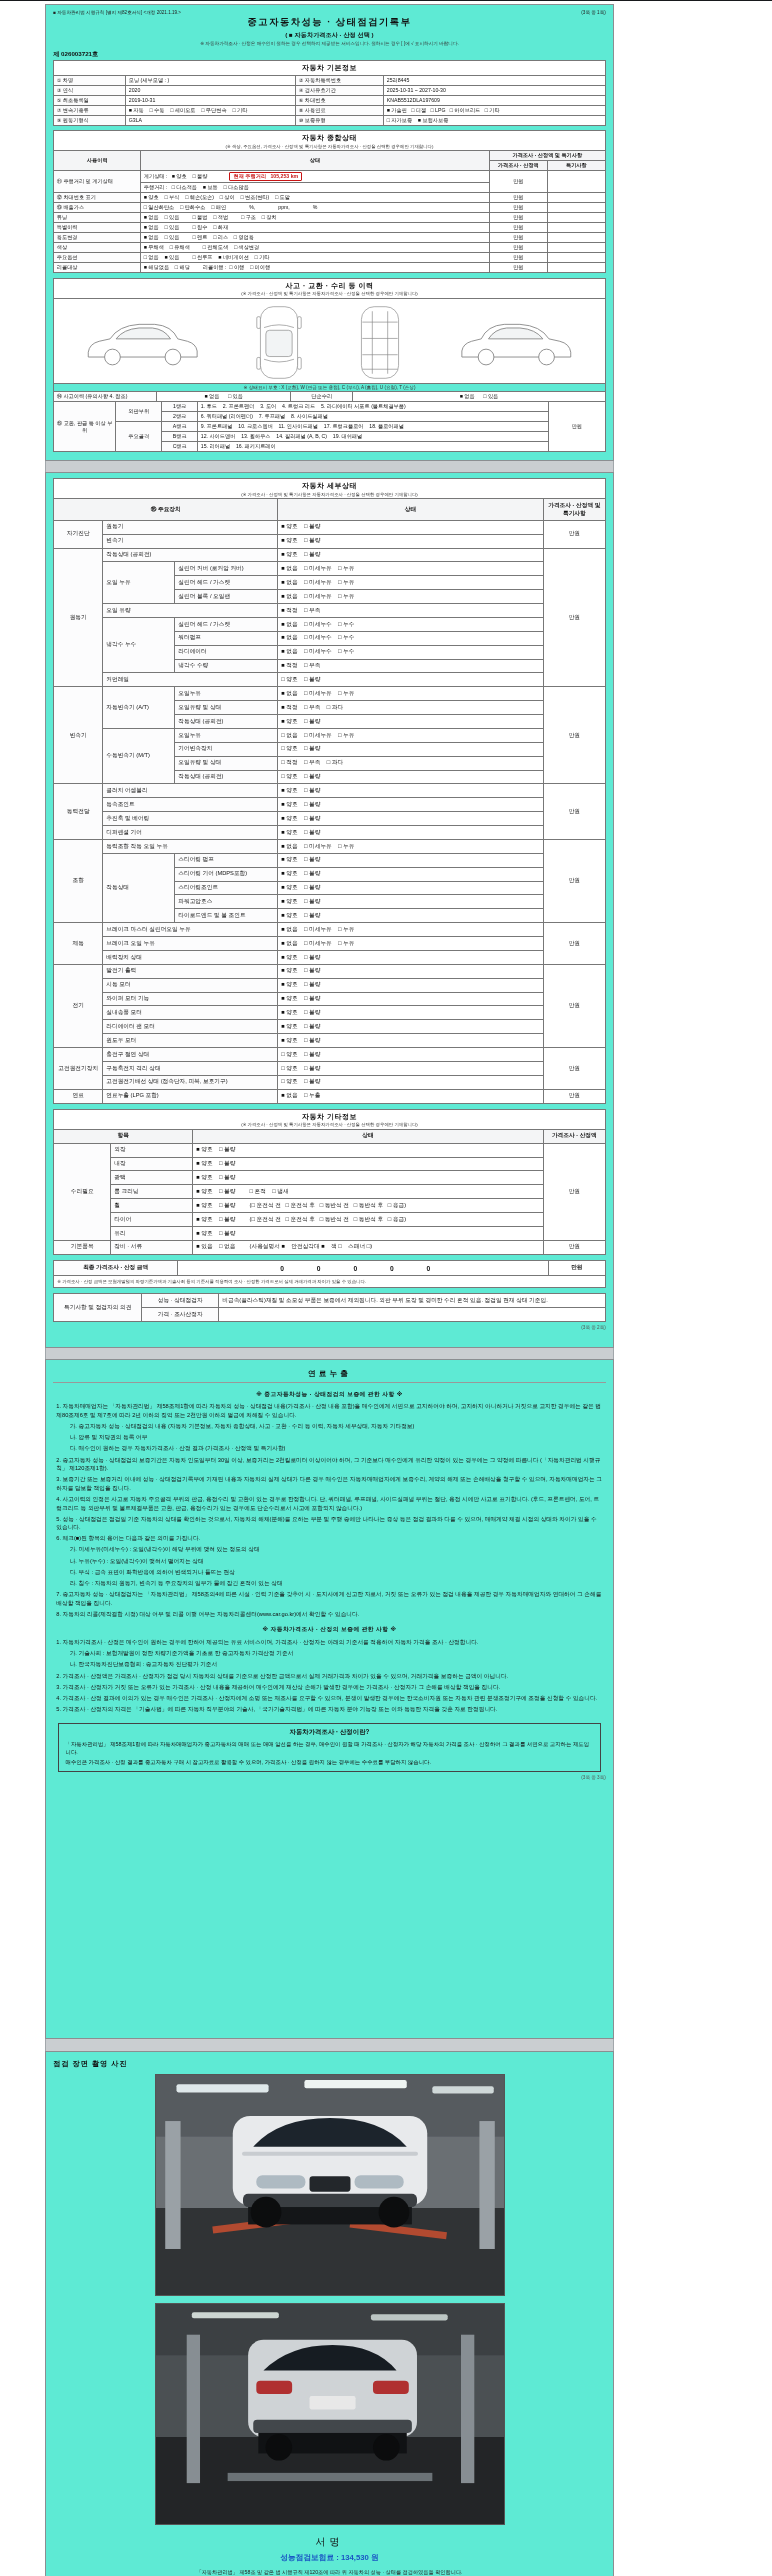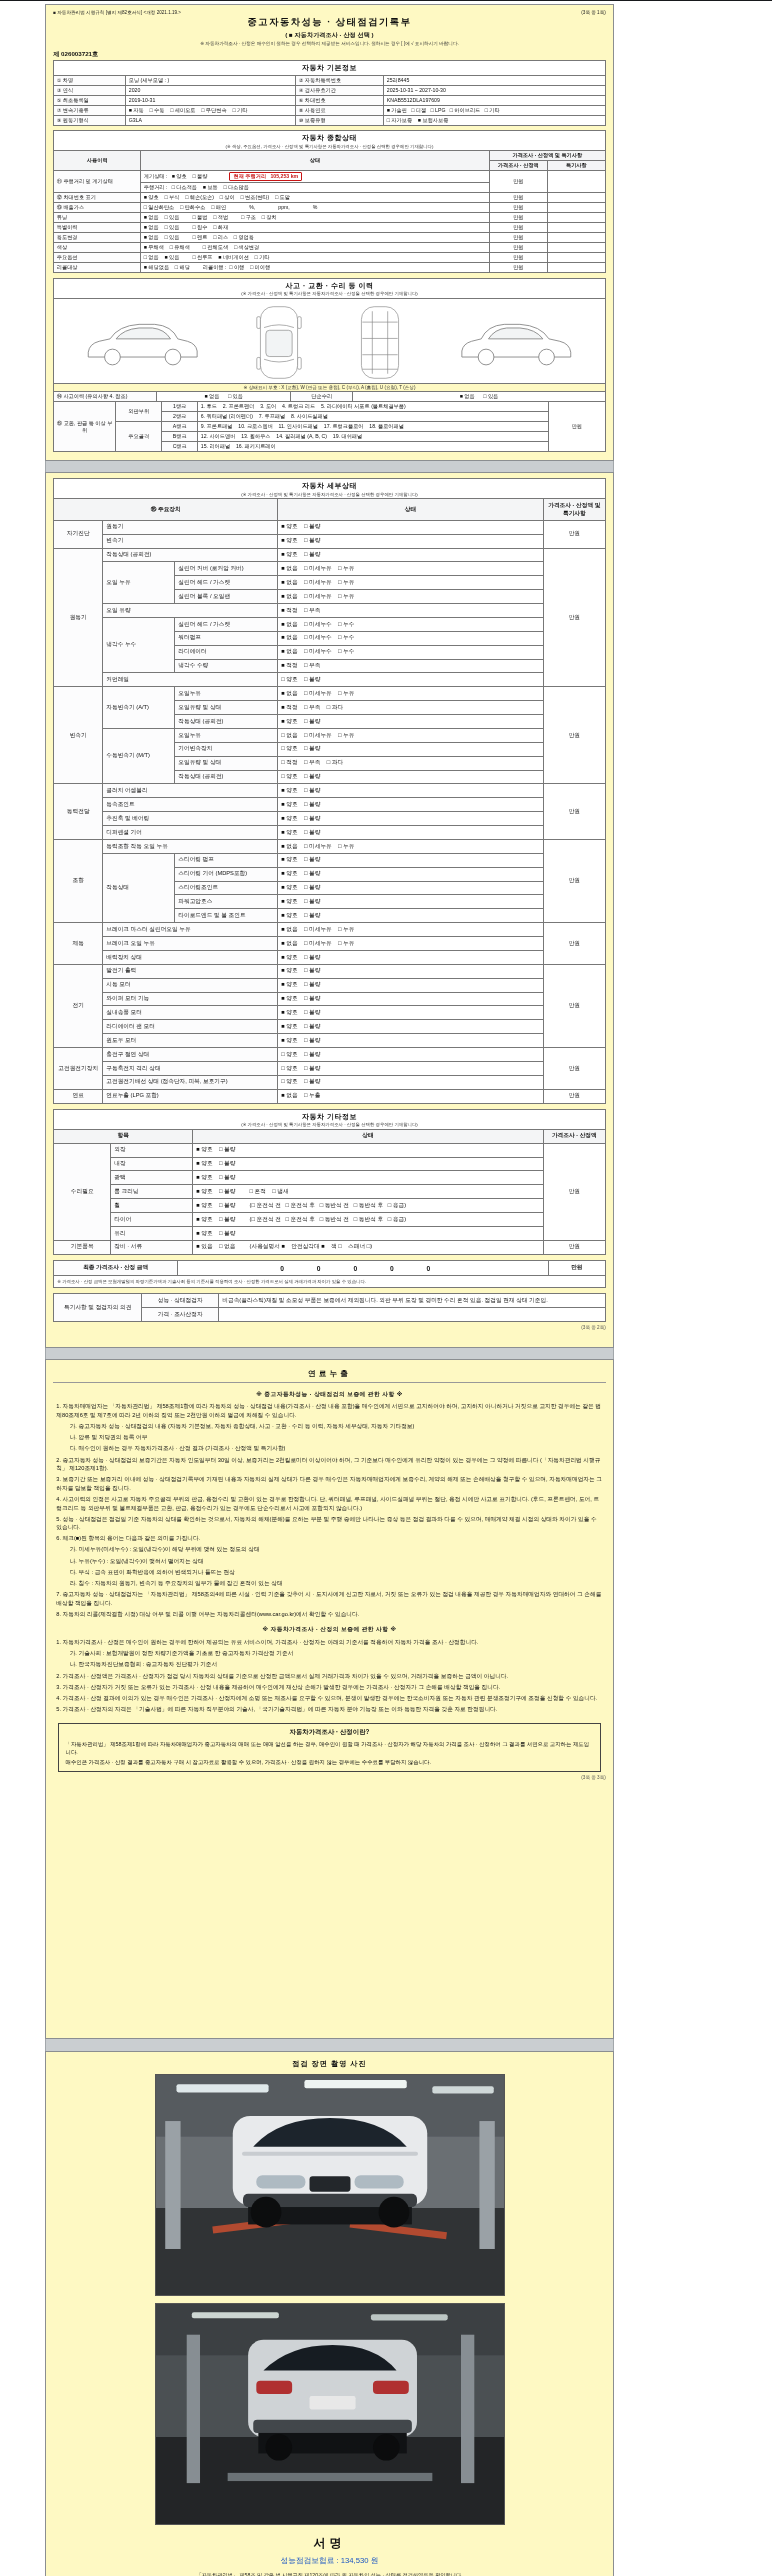--- a/index.html
+++ b/index.html
@@ -3,21 +3,21 @@
 <meta charset="utf-8">
 <style>
   *{box-sizing:border-box;margin:0;padding:0}
   html,body{background:#ffffff}
   body{
     width:773px;height:2576px;overflow:hidden;position:relative;
     font-family:"Liberation Sans","DejaVu Sans",sans-serif;color:#111;
     border-top:1.5px solid #17191c;
   }
   .wrap{width:569px;margin-left:45px;padding-top:3.1px}
-  .card{background:#fef9c3;border:0.5px solid #8b8e91;padding:5.2px 7.2px 7.2px;position:relative}
+  .card{background:#5eead4;border:0.5px solid #8b8e91;padding:5.2px 7.2px 7.2px;position:relative}
   .gap{height:11.3px;background:#caced1;border-left:0.5px solid #a2a7ab;border-right:0.5px solid #a2a7ab}
 
   .form-ref-row{display:flex;justify-content:space-between;font-size:4.6px;color:#222;margin-bottom:1px}
   .page-title{text-align:center;font-size:9.3px;font-weight:bold;letter-spacing:1.5px;margin-top:1px}
   .page-subtitle{text-align:center;font-size:6.2px;font-weight:bold;margin-top:1.5px}
   .select-note{text-align:center;font-size:4.6px;color:#333;margin-top:1.5px}
   .doc-no{font-size:6.2px;font-weight:bold;margin:3.6px 0 1.5px}
 
   .sec-head{border:0.5px solid #777;border-bottom:none;text-align:center;padding:2.1px 2.1px 1.5px;background:#fff}
   .sec-title{font-size:7px;font-weight:bold;letter-spacing:0.5px}
@@ -50,27 +50,27 @@
     border-bottom:0.5px solid #999;padding:3.1px 0;margin-bottom:5.2px}
   .notice-list{font-size:5.7px;line-height:1.5;color:#111;padding:0 3.1px}
   .nline{margin:2.6px 0}
   .nline.h{font-weight:bold;text-align:center;margin:7.2px 0 4.1px;letter-spacing:0.5px}
   .nline.sub{padding-left:13.4px}
   .info-box{border:0.8px solid #444;margin:9.3px 5.2px 3.1px;padding:4.1px 6.2px}
   .info-box-title{text-align:center;font-weight:bold;font-size:6.4px;margin-bottom:3.1px}
   .info-box-line{font-size:5.4px;line-height:1.5;margin:1.5px 0}
 
   
-  .photos-title{text-align:center;font-size:7.2px;font-weight:bold;letter-spacing:1px;margin:2.1px 0 5.2px}
+  .photos-title{text-align:left;font-size:7.2px;font-weight:bold;letter-spacing:1px;margin:2.1px 0 5.2px}
   .photo-frame{width:350px;margin:0 auto 7.2px;border:0.5px solid #555;line-height:0}
   .photo-frame svg{width:100%;height:auto}
 
   .sign-block{margin-top:9.3px;text-align:center}
-  .sign-title{font-size:12px;font-weight:bold;letter-spacing:4.1px;margin-bottom:3px}
-  .fee{color:#1a56c4;font-weight:normal;font-size:7.7px;margin:4.1px 0 6.2px}
+  .sign-title{font-size:10px;font-weight:normal;letter-spacing:4.1px;margin-bottom:3px}
+  .fee{color:#1a56c4;font-weight:bold;font-size:7.7px;margin:4.1px 0 6.2px}
   .sign-line{font-size:5.2px;color:#222;margin:2.1px 0}
 </style>
 </head>
 <body>
 
 <div class="wrap">
 
   <div class="card" style="min-height:361px">
     <div class="form-ref-row">
       <span>■ 자동차관리법 시행규칙 [별지 제82호서식] &lt;개정 2021.1.19.&gt;</span>

